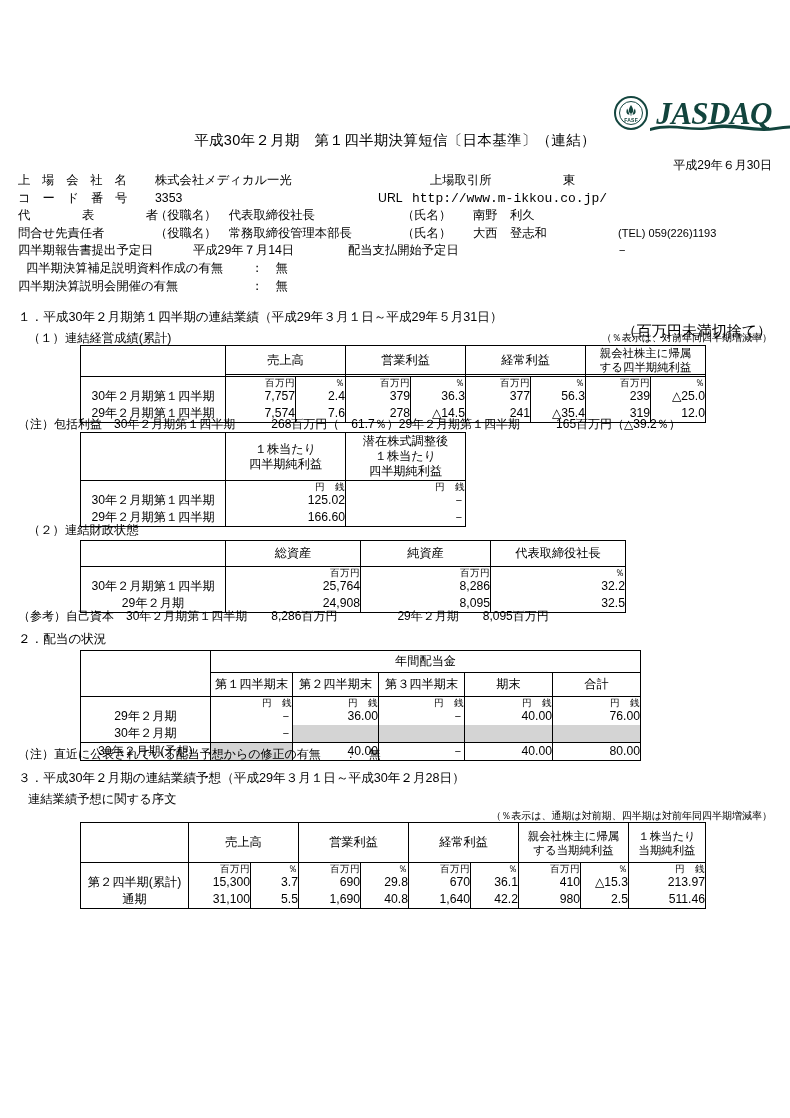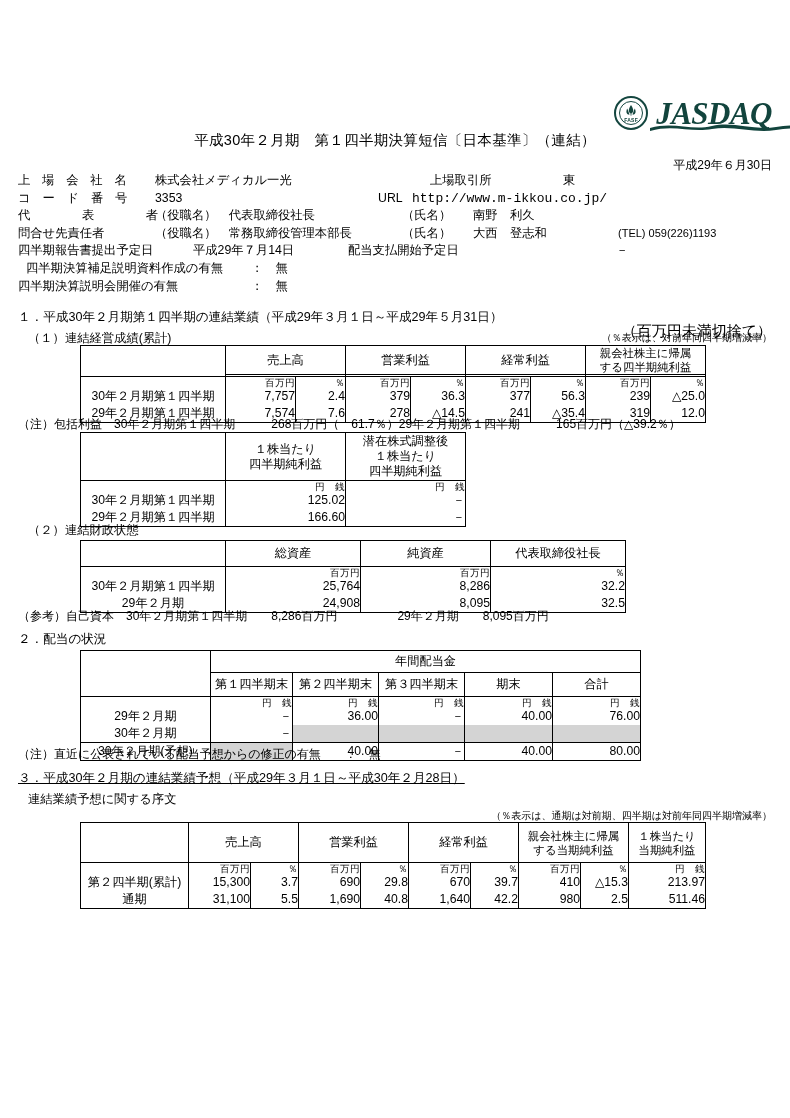--- a/index.html
+++ b/index.html
@@ -468,21 +468,21 @@
       <td class="num">40.00</td>
       <td class="num">－</td>
       <td class="num">40.00</td>
       <td class="num">80.00</td>
     </tr>
   </tbody>
     </table>
 
   <div class="tbl-note" style="top:746px;">（注）直近に公表されている配当予想からの修正の有無　　：　無</div>
 
-  <div class="sec-h" style="top:770px;text-decoration:underline;">３．平成30年２月期の連結業績予想（平成29年３月１日～平成30年２月28日）</div>
+  <div class="sec-h" style="top:770px;">３．平成30年２月期の連結業績予想（平成29年３月１日～平成30年２月28日）</div>
   <div class="sub-h" style="top:791px;">連結業績予想に関する序文</div>
   <div class="pct-note" style="top:809px;">（％表示は、通期は対前期、四半期は対前年同四半期増減率）</div>
 
   <table class="fin" style="left:80px; top:822px; width:625px;">
     <colgroup>
       <col style="width:108px">
         <col style="width:62px">
         <col style="width:48px">
       <col style="width:62px">
         <col style="width:48px">
@@ -513,21 +513,21 @@
       <td class="unit nb">％</td>
       <td class="unit nb">円　銭</td>
     </tr>
     <tr>
       <td class="rowlab nb nt">第２四半期(累計)</td>
       <td class="num nb nt">15,300</td>
       <td class="num nb nt">3.7</td>
       <td class="num nb nt">690</td>
       <td class="num nb nt">29.8</td>
       <td class="num nb nt">670</td>
-      <td class="num nb nt">39.7</td>
+      <td class="num nb nt">36.1</td>
       <td class="num nb nt">410</td>
       <td class="num nb nt">△15.3</td>
       <td class="num nb nt">213.97</td>
     </tr>
     <tr>
       <td class="rowlab center nt">通期</td>
       <td class="num nt">31,100</td>
       <td class="num nt">5.5</td>
       <td class="num nt">1,690</td>
       <td class="num nt">40.8</td>

